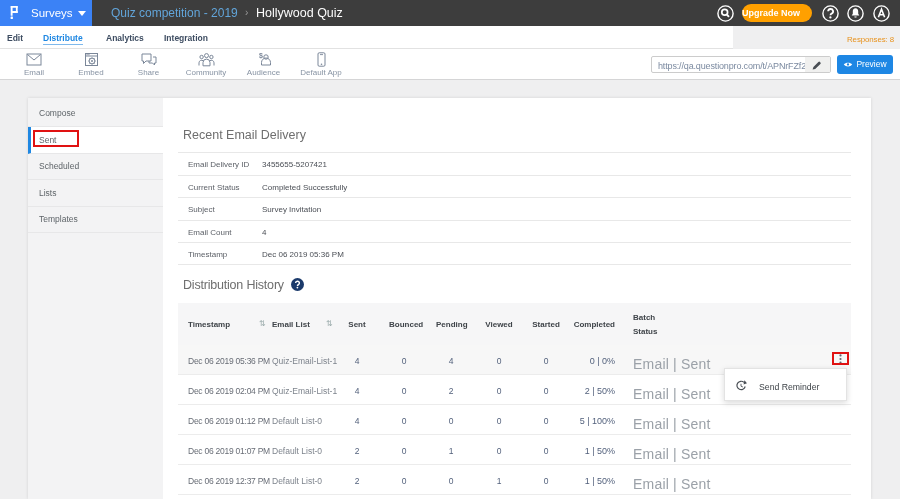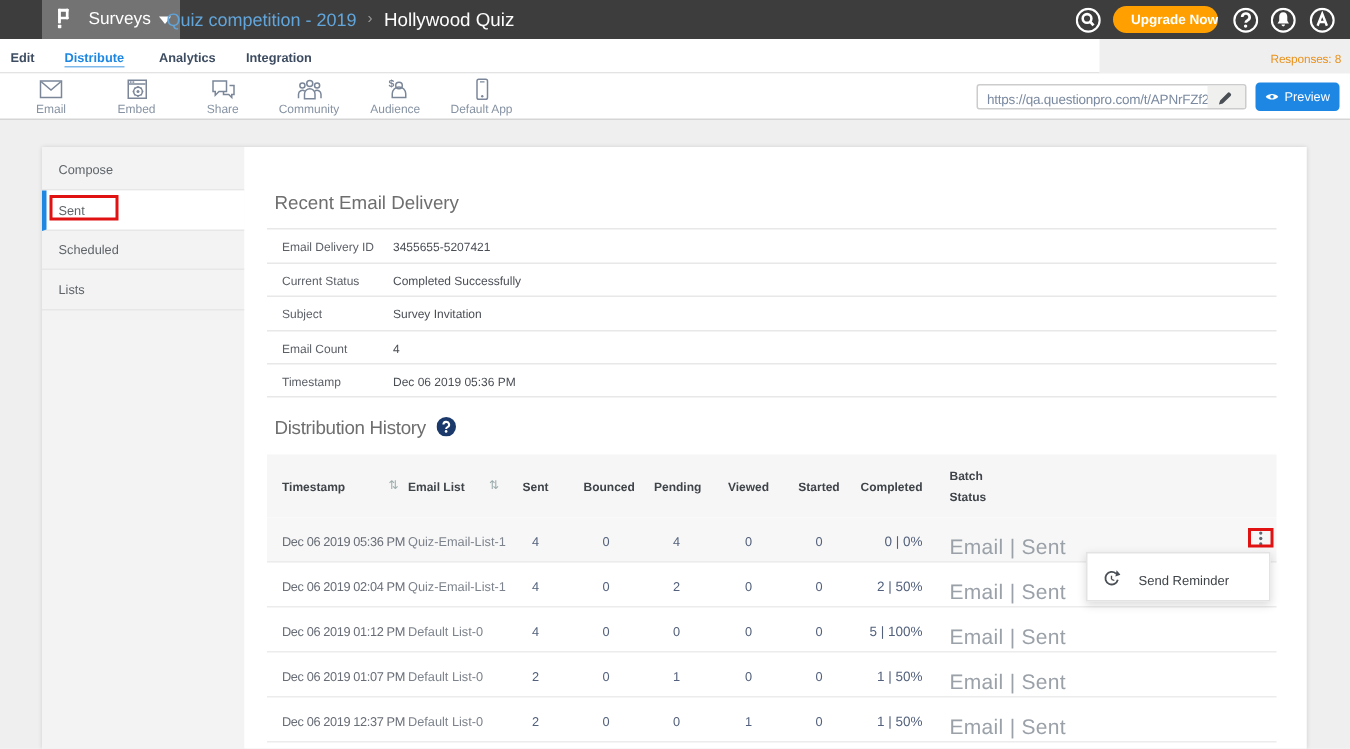--- a/index.html
+++ b/index.html
@@ -1,27 +1,27 @@
 <!DOCTYPE html>
 <html><head>
 <meta charset="utf-8">
 <style>
 * { margin:0; padding:0; box-sizing:border-box; }
 html,body { width:900px; height:499px; overflow:hidden; font-family:"Liberation Sans", sans-serif; background:#efeff0; }
 .abs { position:absolute; }
 
 
 #topbar { position:absolute; left:0; top:0; width:900px; height:26px; background:#3d3d3d; }
-#brand { position:absolute; left:0; top:0; width:92px; height:26px; background:#737373;margin-left:28px; }
+#brand { position:absolute; left:0; top:0; width:92px; height:26px; background:#3b82f6; }
 #brand .slabel { position:absolute; left:31px; top:7px; font-size:11.5px; color:#fff; }
 #brand .tri { position:absolute; left:78px; top:11px; width:0; height:0; border-left:4.5px solid transparent; border-right:4.5px solid transparent; border-top:5px solid #fff; }
 #crumb1 { position:absolute; left:111px; top:6px; font-size:12px; color:#62a5da; }
 #crumbsep { position:absolute; left:245px; top:7px; font-size:10px; color:#9a9a9a; }
 #crumb2 { position:absolute; left:256px; top:6px; font-size:12.5px; color:#fdfdfd; }
-#upgrade { position:absolute; left:742px; top:4px; width:70px; height:18px; background:#ffa000; border-radius:9px; color:#fff; font-size:9px; font-weight:bold; text-align:right; line-height:18px; }
+#upgrade { position:absolute; left:742px; top:4px; width:70px; height:18px; background:#ffa000; border-radius:9px; color:#fff; font-size:9px; font-weight:bold; text-align:left; line-height:18px; }
 
 
 #navrow { position:absolute; left:0; top:26px; width:733px; height:23px; background:#fff; border-bottom:1px solid #e3e3e3; }
 .navitem { position:absolute; top:7px; font-size:8.5px; font-weight:700; color:#3d4c61; white-space:nowrap; }
 #responses { position:absolute; left:847px; top:8.5px; font-size:7.9px; font-weight:400; color:#e8921c; white-space:nowrap; letter-spacing:-0.1px; }
 
 
 #toolbar { position:absolute; left:0; top:49px; width:900px; height:31px; background:#fff; border-bottom:1px solid #d5d5d6; box-shadow:0 2px 3px rgba(0,0,0,0.10); }
 .tool { position:absolute; top:3px; width:58px; text-align:center; }
 .tool svg { display:block; margin:0 auto; }
@@ -187,20 +187,21 @@
   </div>
 </div>
 
 <div id="contentbg"></div>
 <div id="panel">
   <div id="sidebar">
     <div class="sbitem" style="top:2px;">Compose</div>
     <div class="sbitem" id="sb-sent" style="top:28.5px;">Sent</div>
     <div class="sbitem" style="top:55px;">Scheduled</div>
     <div class="sbitem" style="top:81.5px;">Lists</div>
+    <div class="sbitem" style="top:108px;">Templates</div>
   </div>
 
   <div id="main">
     <h3 class="sec" style="left:20px; top:30px;">Recent Email Delivery</h3>
     <div class="rrow" style="top:53.5px">
         <span class="rlabel">Email Delivery ID</span>
         <span class="rvalue">3455655-5207421</span>
       </div>
     <div class="rrow" style="top:76.5px">
         <span class="rlabel">Current Status</span>

